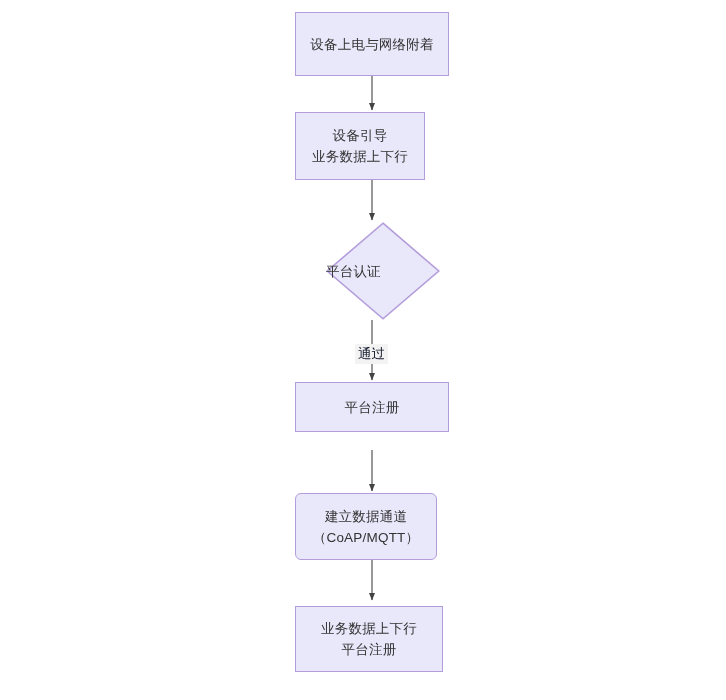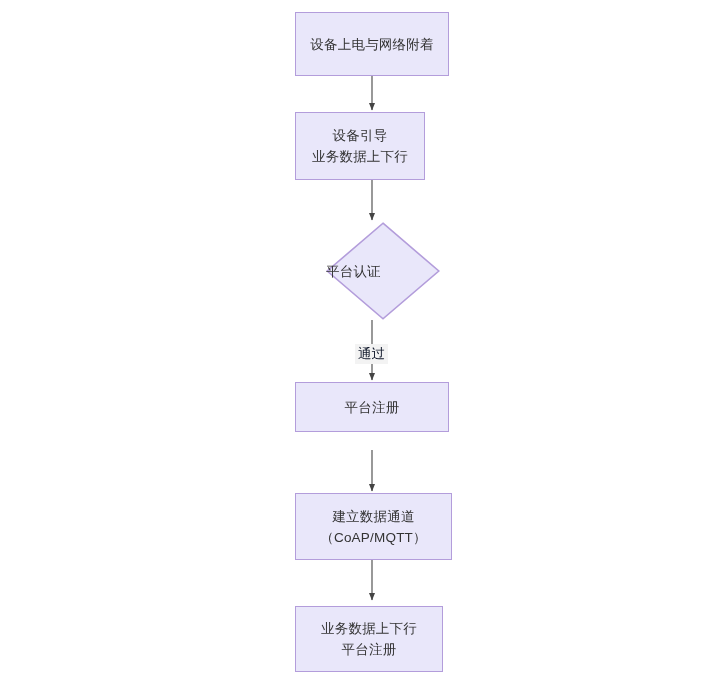--- a/index.html
+++ b/index.html
@@ -116,21 +116,21 @@
     </svg>
     <span class="diamond-label">平台认证</span>
   </div>
 
   <div class="edge-label" style="left:355px; top:344px;">通过</div>
 
   <div class="node" style="left:295px; top:382px; width:154px; height:50px;">
     <span class="line1">平台注册</span>
   </div>
 
-  <div class="node" style="left:295px; top:493px; width:157px; height:67px;">
+  <div class="node" style="left:295px; top:493px; width:142px; height:67px;border-radius:6px;">
     <span class="line1">建立数据通道</span>
     <span class="line2">（CoAP/MQTT）</span>
   </div>
 
   <div class="node" style="left:295px; top:606px; width:148px; height:66px;">
     <span class="line1">业务数据上下行</span>
     <span class="line2">平台注册</span>
   </div>
 
 </div>

